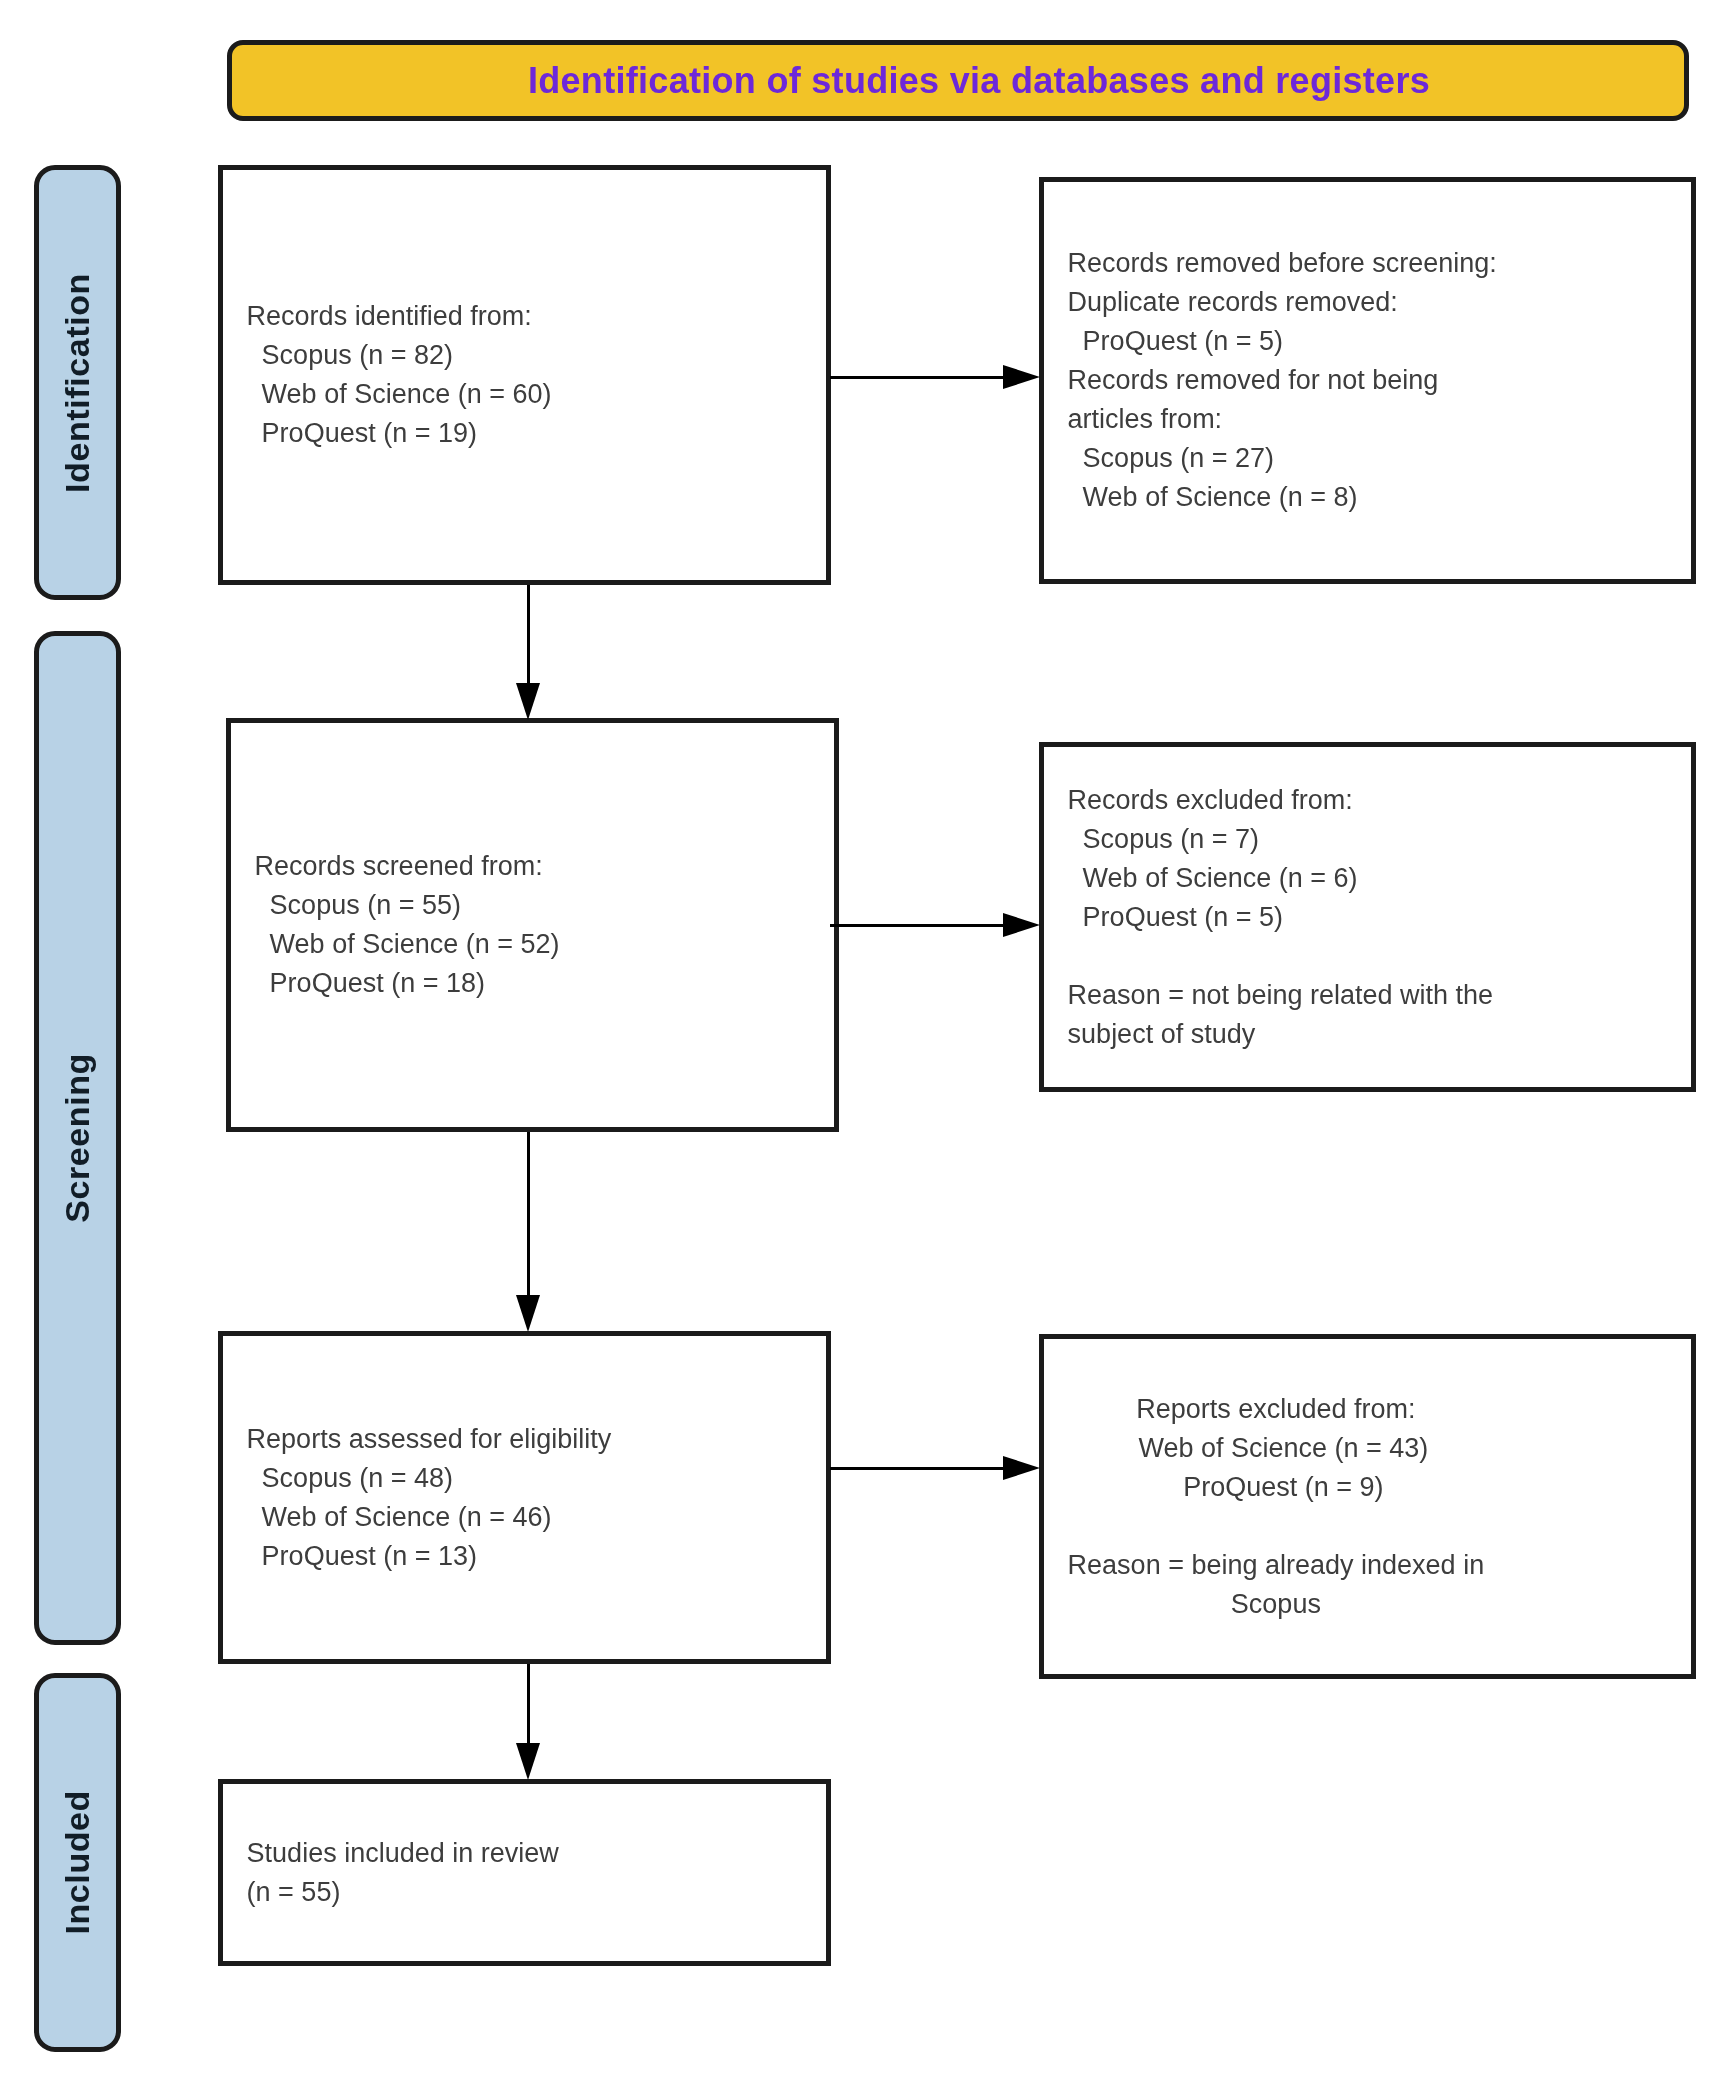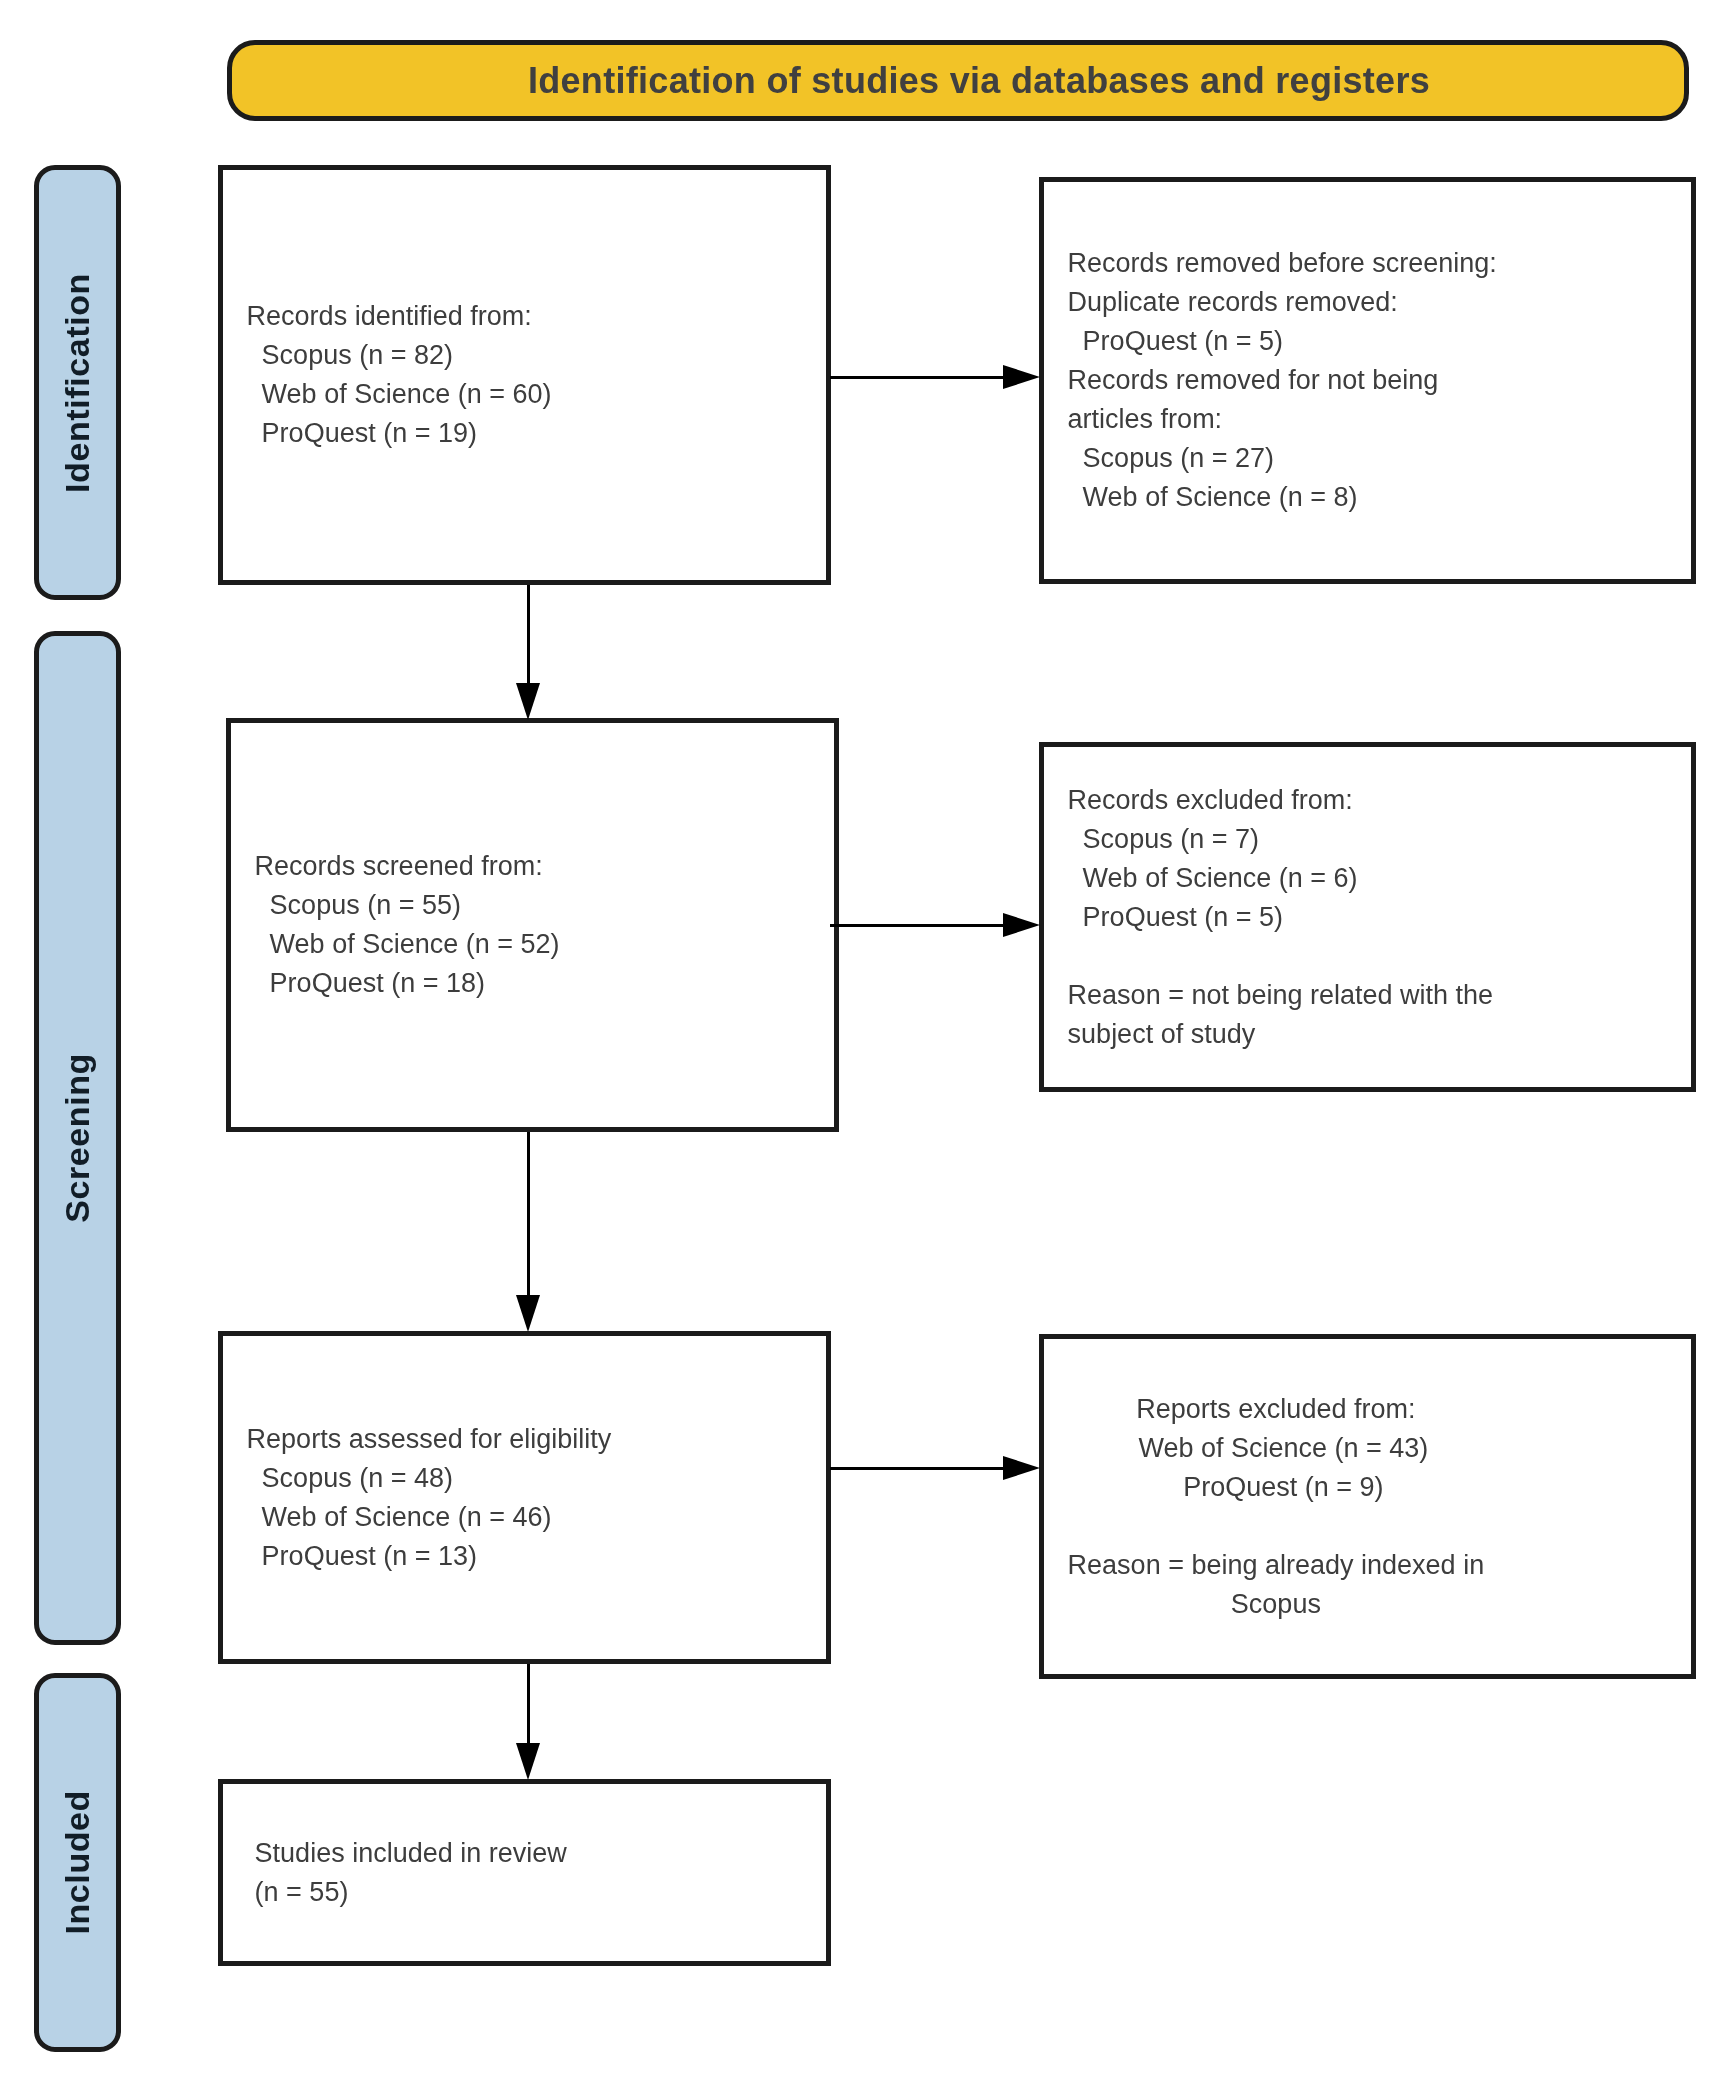--- a/index.html
+++ b/index.html
@@ -3,23 +3,23 @@
 <meta charset="utf-8">
 <style>
   html,body{margin:0;padding:0;}
   body{
     width:1730px;height:2097px;position:relative;background:#ffffff;
     font-family:"Liberation Sans","DejaVu Sans",sans-serif;
     --banner-bg:#F2C327;--stage-bg:#B8D2E6;--border-color:#1B1B1B;--text-color:#3D3D3D;
   }
   .banner{
     position:absolute;left:227px;top:40px;width:1462px;height:81px;
-    background:var(--banner-bg);border:5.6px solid var(--border-color);border-radius:28px;
+    background:var(--banner-bg);border:5.6px solid var(--border-color);border-radius:16px;
     box-sizing:border-box;display:flex;align-items:center;justify-content:center;
-    font-weight:bold;font-size:36px;color:#404040;letter-spacing:0.3px;padding-left:42px;
+    font-weight:bold;font-size:36px;color:#6d28d9;letter-spacing:0.3px;padding-left:42px;
   }
   .stage{
     position:absolute;left:34px;width:87px;
     background:var(--stage-bg);border:5.6px solid var(--border-color);border-radius:21px;
     box-sizing:border-box;display:flex;align-items:center;justify-content:center;
   }
   .stage .vtext{
     writing-mode:vertical-rl;transform:rotate(180deg);
     font-weight:bold;font-size:34px;color:#111D27;letter-spacing:0.6px;white-space:nowrap;
   }
@@ -34,21 +34,21 @@
   .fbox .box-text{
     white-space:pre-wrap;font-size:27px;line-height:39px;color:var(--text-color);
     padding:17.4px 16px 17.4px 23.6px;
   }
   #box-identified{left:218px;top:165px;width:613px;height:420px;}
   #box-removed{left:1039px;top:177px;width:657px;height:407px;}
   #box-screened{left:226px;top:718px;width:613px;height:414px;}
   #box-excluded-records{left:1039px;top:742px;width:657px;height:350px;align-items:center;}
   #box-assessed{left:218px;top:1331px;width:613px;height:333px;}
   #box-excluded-reports{left:1039px;top:1334px;width:657px;height:345px;text-align:center;}
-  #box-included-studies{left:218px;top:1779px;width:613px;height:187px;padding-left:8px;}
+  #box-included-studies{left:218px;top:1779px;width:613px;height:187px;}
 
   .arrow-v{position:absolute;width:25px;}
   .arrow-v .shaft{position:absolute;left:10.6px;top:0;width:3.7px;height:calc(100% - 35px);background:#000;}
   .arrow-v .head{position:absolute;left:0;bottom:0;width:0;height:0;
     border-left:12.4px solid transparent;border-right:12.4px solid transparent;border-top:37px solid #000;}
   .arrow-h{position:absolute;height:25px;}
   .arrow-h .shaft{position:absolute;top:10.6px;left:0;height:3.7px;width:calc(100% - 35px);background:#000;}
   .arrow-h .head{position:absolute;right:0;top:0;width:0;height:0;
     border-top:12.4px solid transparent;border-bottom:12.4px solid transparent;border-left:37px solid #000;}
 

